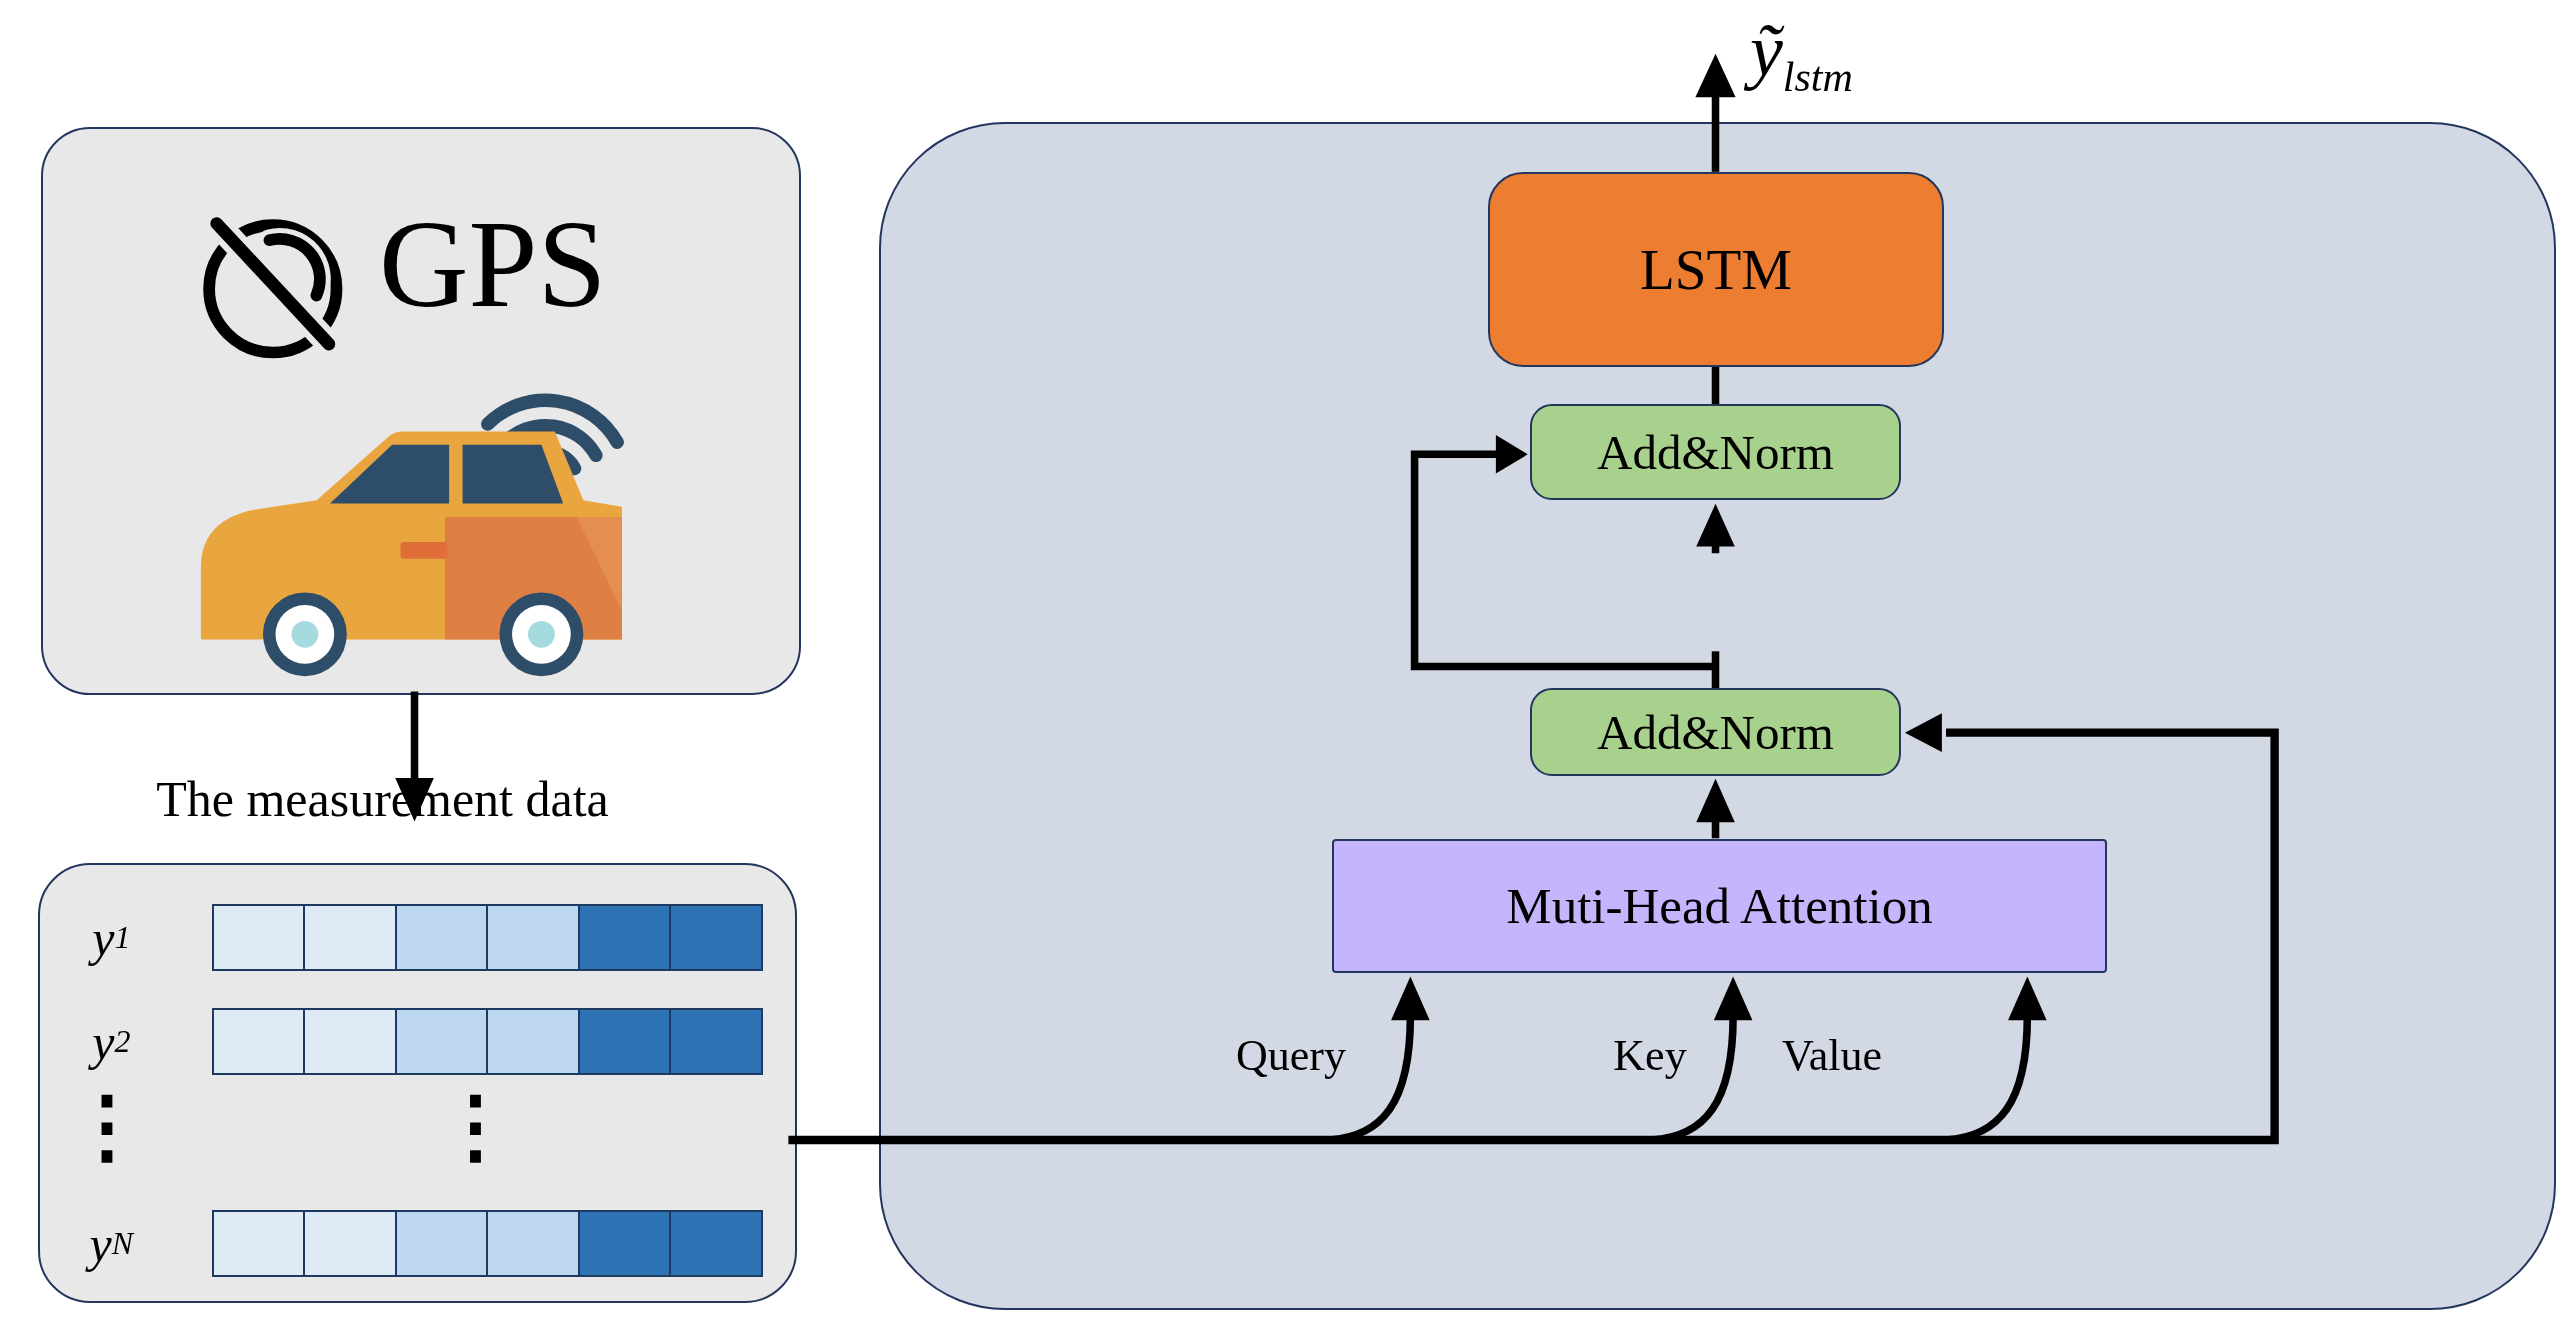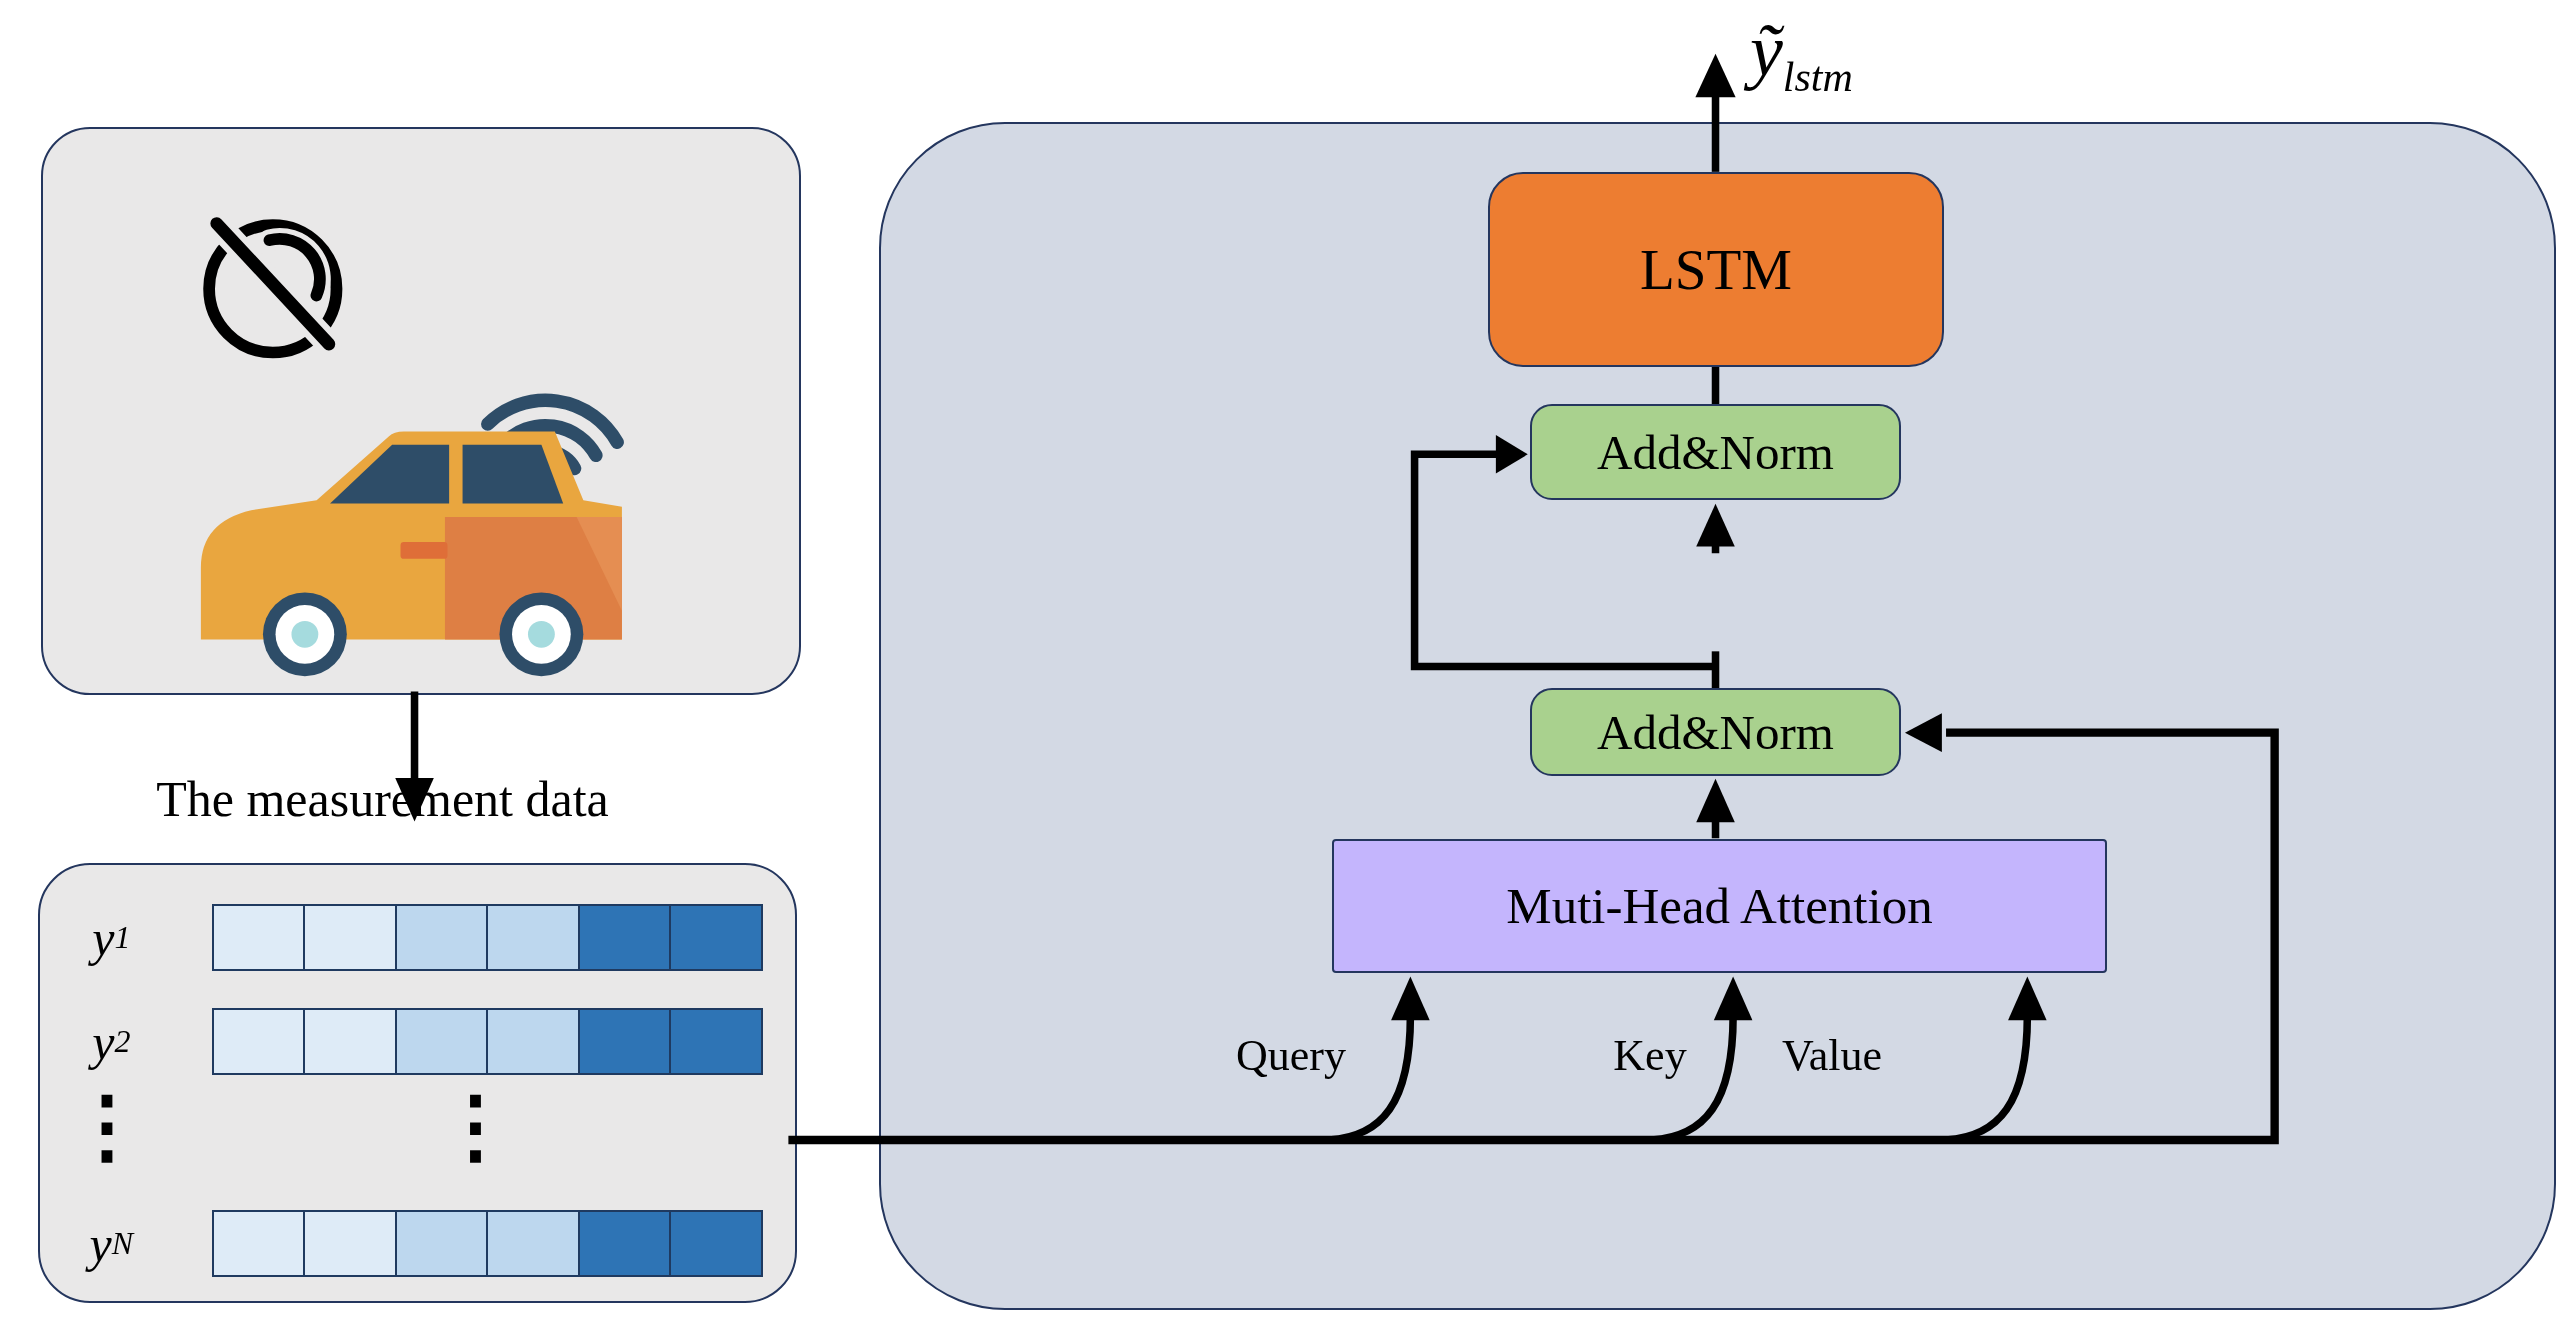--- a/index.html
+++ b/index.html
@@ -176,16 +176,17 @@
   <div class="block b-an1">Add&amp;Norm</div>
   <div class="block b-an2">Add&amp;Norm</div>
   <div class="block b-mha">Muti-Head Attention</div>
 
   <div class="lbl out-label">
     <span>ỹ</span><sub>lstm</sub>
   </div>
   <div class="lbl qkv q-lbl">Query</div>
   <div class="lbl qkv k-lbl">Key</div>
   <div class="lbl qkv v-lbl">Value</div>
+  <div class="lbl gps-text">GPS</div>
   <div class="lbl measure-title">The measurement data</div>
 
 </div>
 
 
 </body></html>

